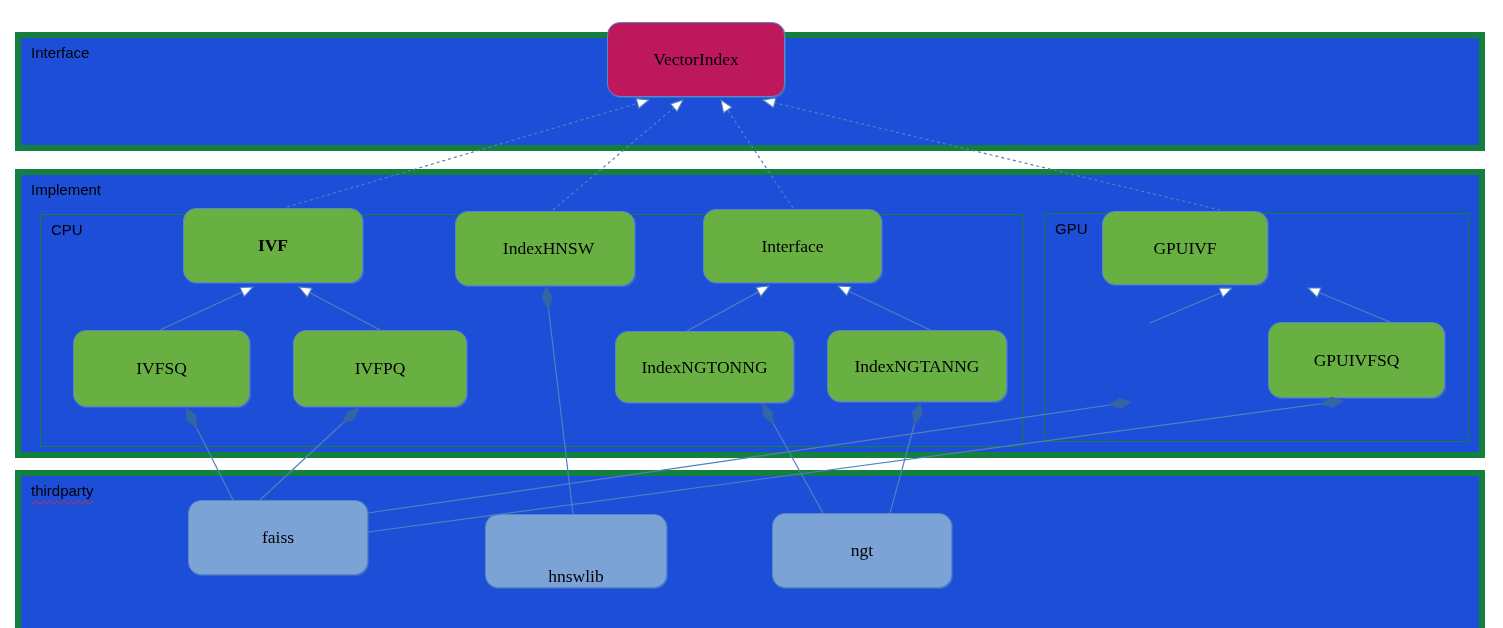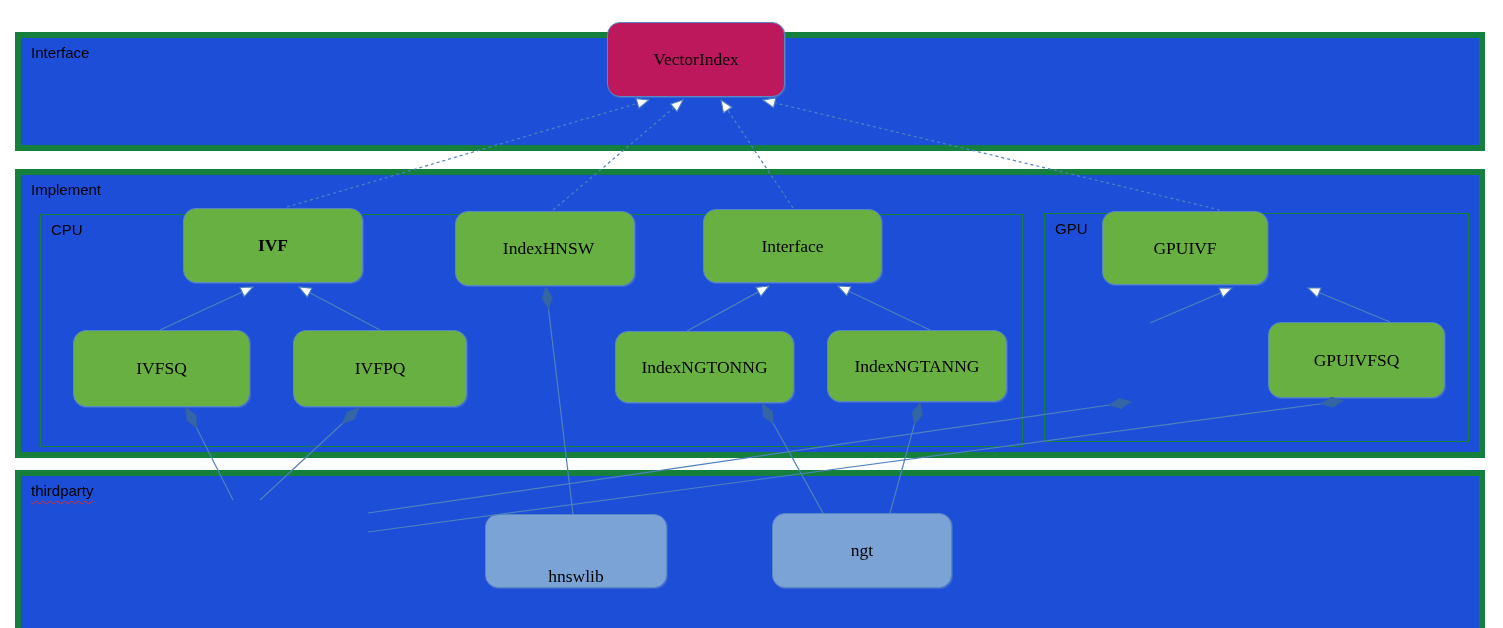--- a/index.html
+++ b/index.html
@@ -143,20 +143,23 @@
 
   <div class="node green" style="left:827px;top:330px;width:180px;height:72px;">
     <span class="nlabel">IndexNGTANNG</span>
   </div>
 
 
   <div class="node green" style="left:1268px;top:322px;width:177px;height:76px;">
     <span class="nlabel">GPUIVFSQ</span>
   </div>
 
+  <div class="node blue" style="left:188px;top:500px;width:180px;height:75px;">
+    <span class="nlabel">faiss</span>
+  </div>
 
   <div class="node blue" style="left:485px;top:514px;width:182px;height:74px;align-items:flex-end;">
     <span class="nlabel">hnswlib</span>
   </div>
 
   <div class="node blue" style="left:772px;top:513px;width:180px;height:75px;">
     <span class="nlabel">ngt</span>
   </div>
 
 </div>

